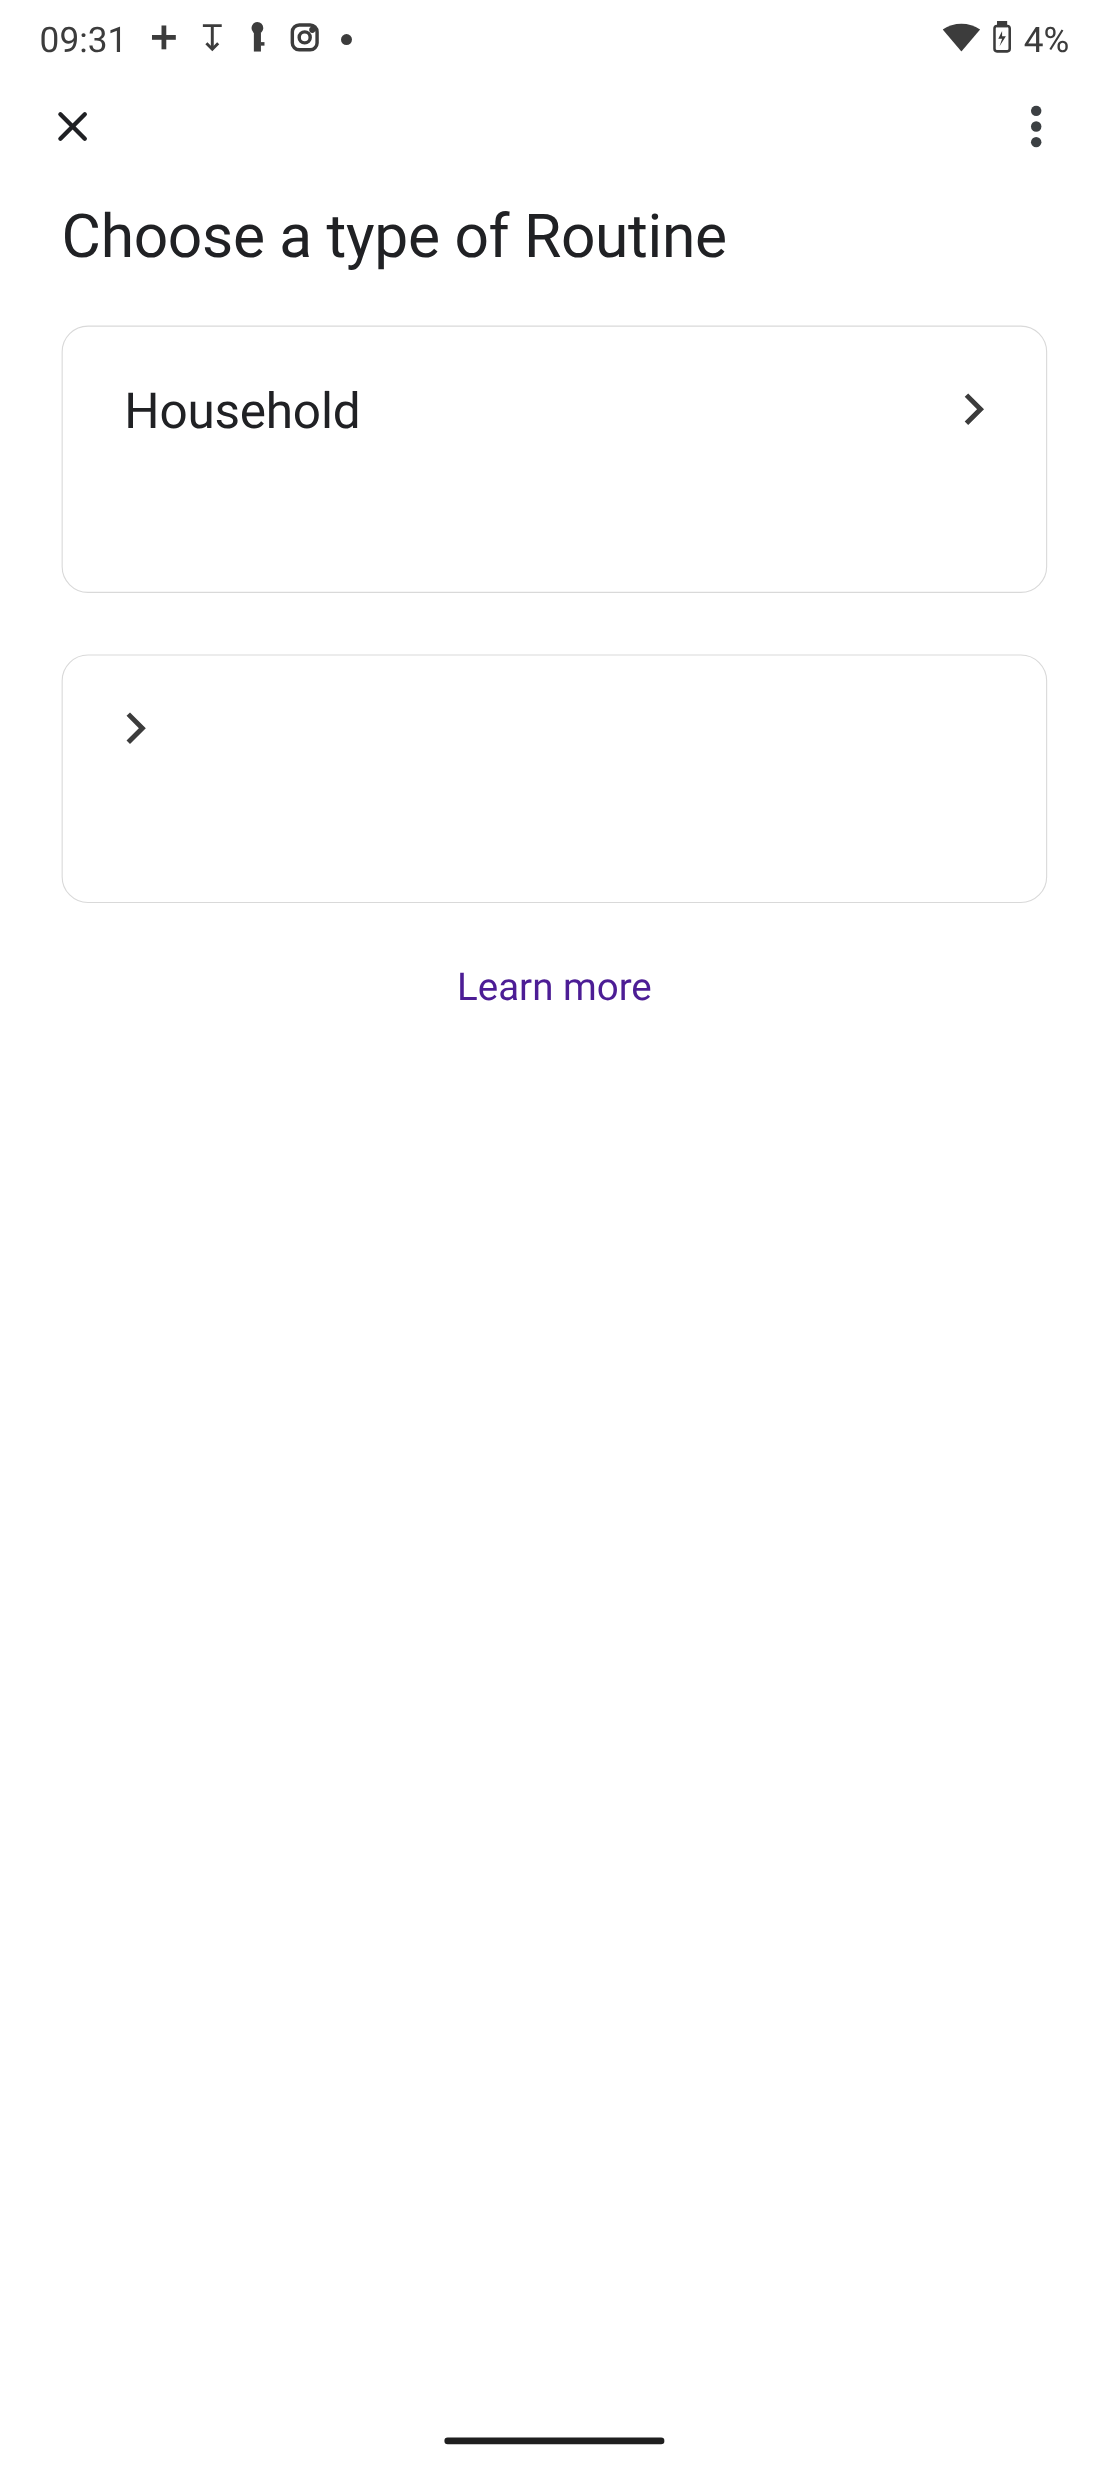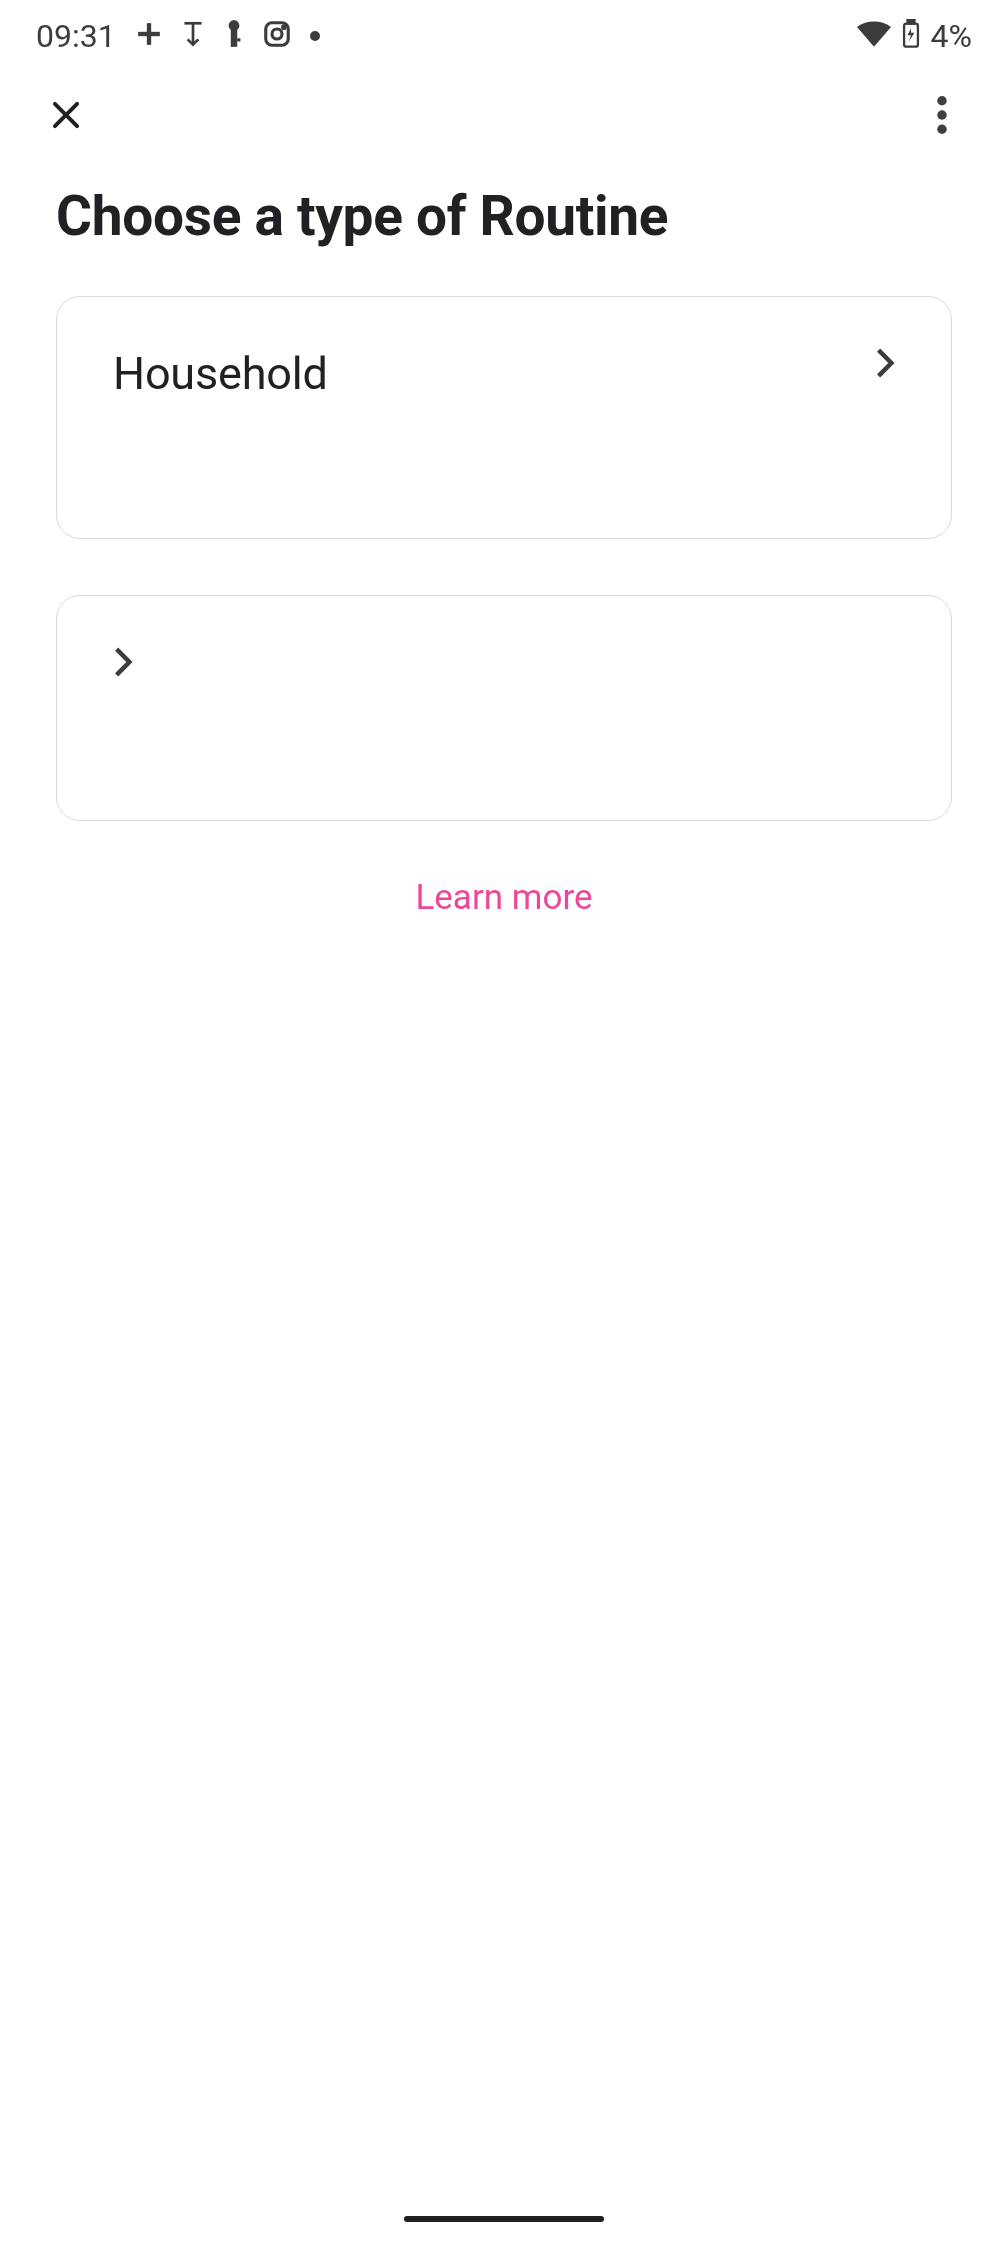--- a/index.html
+++ b/index.html
@@ -60,38 +60,39 @@
       height: 60px;
       display: flex;
       align-items: center;
       justify-content: center;
       background: transparent;
       border: none;
       cursor: pointer;
     }
     .page-title {
       font-size: 55px;
-      font-weight: 700;
+      font-weight: 400;
       color: #202124;
       padding: 24px 56px 48px;
       letter-spacing: -0.3px;
     }
     .cards-container {
       padding: 0 56px;
     }
     .option-card {
       border: 1px solid #d9d9d9;
       border-radius: 24px;
       padding: 50px 56px 90px;
       margin-bottom: 56px;
       cursor: pointer;
       background: #ffffff;
     }
     .card-header {
       display: flex;
+      align-items: center;
       justify-content: space-between;
       margin-bottom: 48px;
     }
     .card-title {
       font-size: 45px;
       font-weight: 400;
       color: #202124;
       letter-spacing: -0.2px;
     }
     .card-row {
@@ -101,21 +102,21 @@
     }
     .card-desc {
       font-size: 33px;
       color: #3c3c3c;
       letter-spacing: -0.1px;
     }
     .learn-link {
       display: block;
       text-align: center;
       font-size: 35px;
-      color: #ec4899;
+      color: #4c1d95;
       text-decoration: none;
       margin-top: 32px;
     }
     .home-indicator {
       position: absolute;
       bottom: 22px;
       left: 50%;
       transform: translateX(-50%);
       width: 200px;
       height: 6px;

